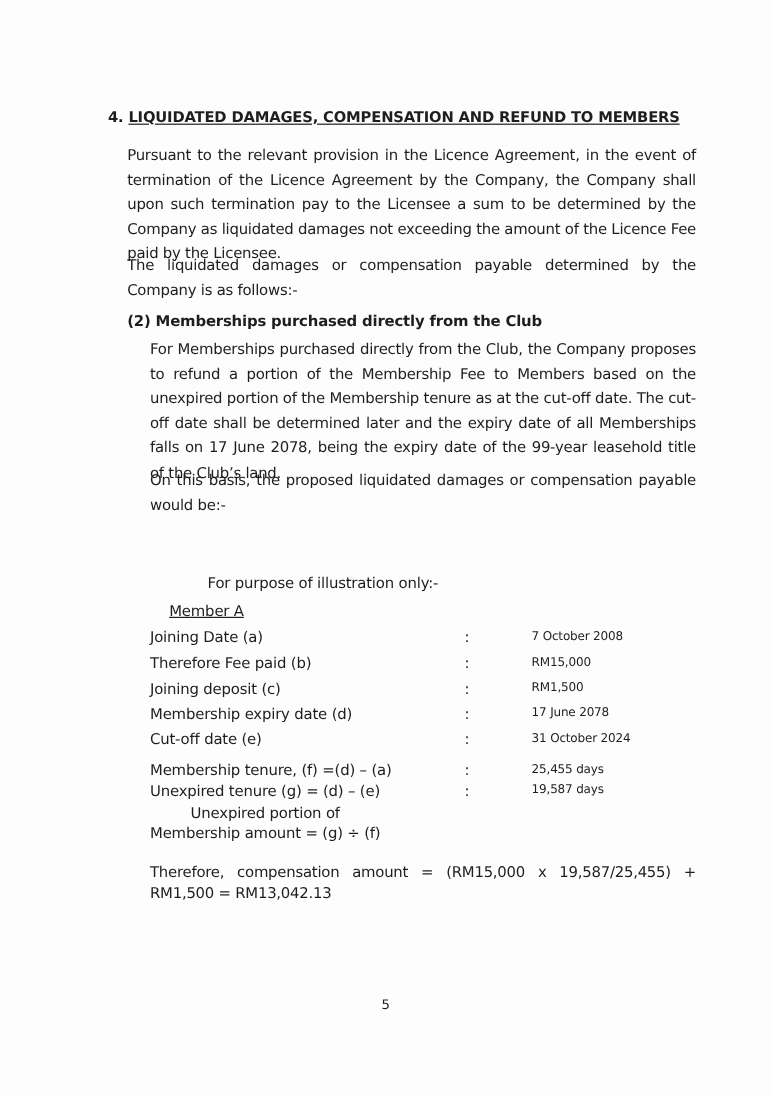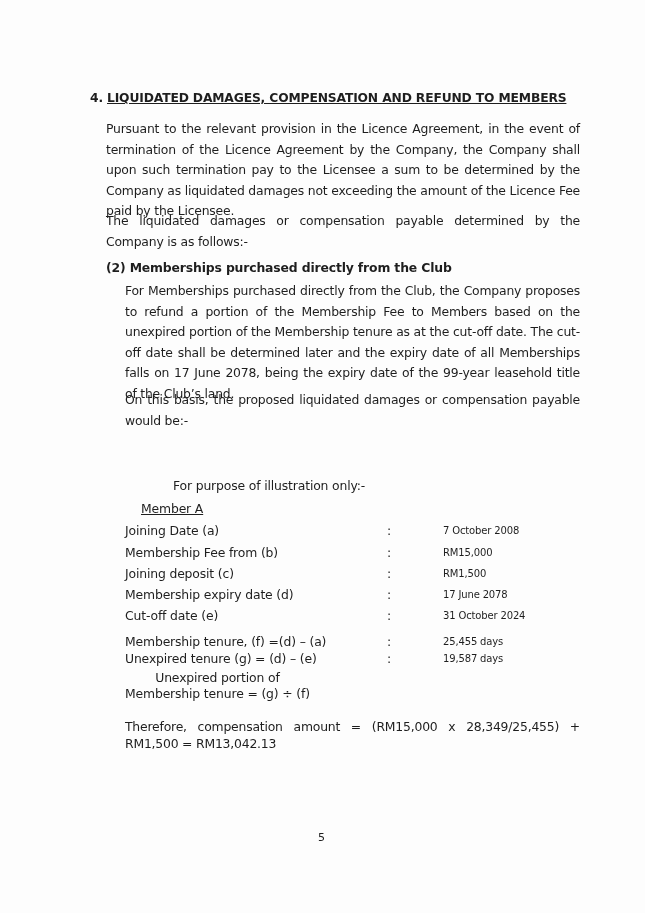--- a/index.html
+++ b/index.html
@@ -48,21 +48,21 @@
   <div class="para p4">On this basis, the proposed liquidated damages or compensation payable would be:-</div>
   <div class="t p5">For purpose of illustration only:-</div>
   <div class="t memberA">Member A</div>
 
   <div class="row" style="top:520px;">
     <span class="lbl">Joining Date (a)</span>
     <span class="colon">:</span>
     <span class="val">7 October 2008</span>
   </div>
   <div class="row" style="top:542px;">
-    <span class="lbl">Membership Fee from (b)</span>
+    <span class="lbl">Therefore Fee paid (b)</span>
     <span class="colon">:</span>
     <span class="val">RM15,000</span>
   </div>
   <div class="row" style="top:563px;">
     <span class="lbl">Joining deposit (c)</span>
     <span class="colon">:</span>
     <span class="val">RM1,500</span>
   </div>
   <div class="row" style="top:584px;">
     <span class="lbl">Membership expiry date (d)</span>
@@ -80,19 +80,19 @@
     <span class="val">25,455 days</span>
   </div>
   <div class="row" style="top:648px;">
     <span class="lbl">Unexpired tenure (g) = (d) – (e)</span>
     <span class="colon">:</span>
     <span class="val">19,587 days</span>
   </div>
 
   <div class="t lbl2">
     <div>Unexpired portion of</div>
-    <div>Membership tenure = (g) ÷ (f)</div>
+    <div>Membership amount = (g) ÷ (f)</div>
   </div>
 
-  <div class="para p6">Therefore, compensation amount = (RM15,000 x 28,349/25,455) + RM1,500 = RM13,042.13</div>
+  <div class="para p6">Therefore, compensation amount = (RM15,000 x 19,587/25,455) + RM1,500 = RM13,042.13</div>
 
   <div class="t pagenum">5</div>
 </div>
 
 </body></html>

